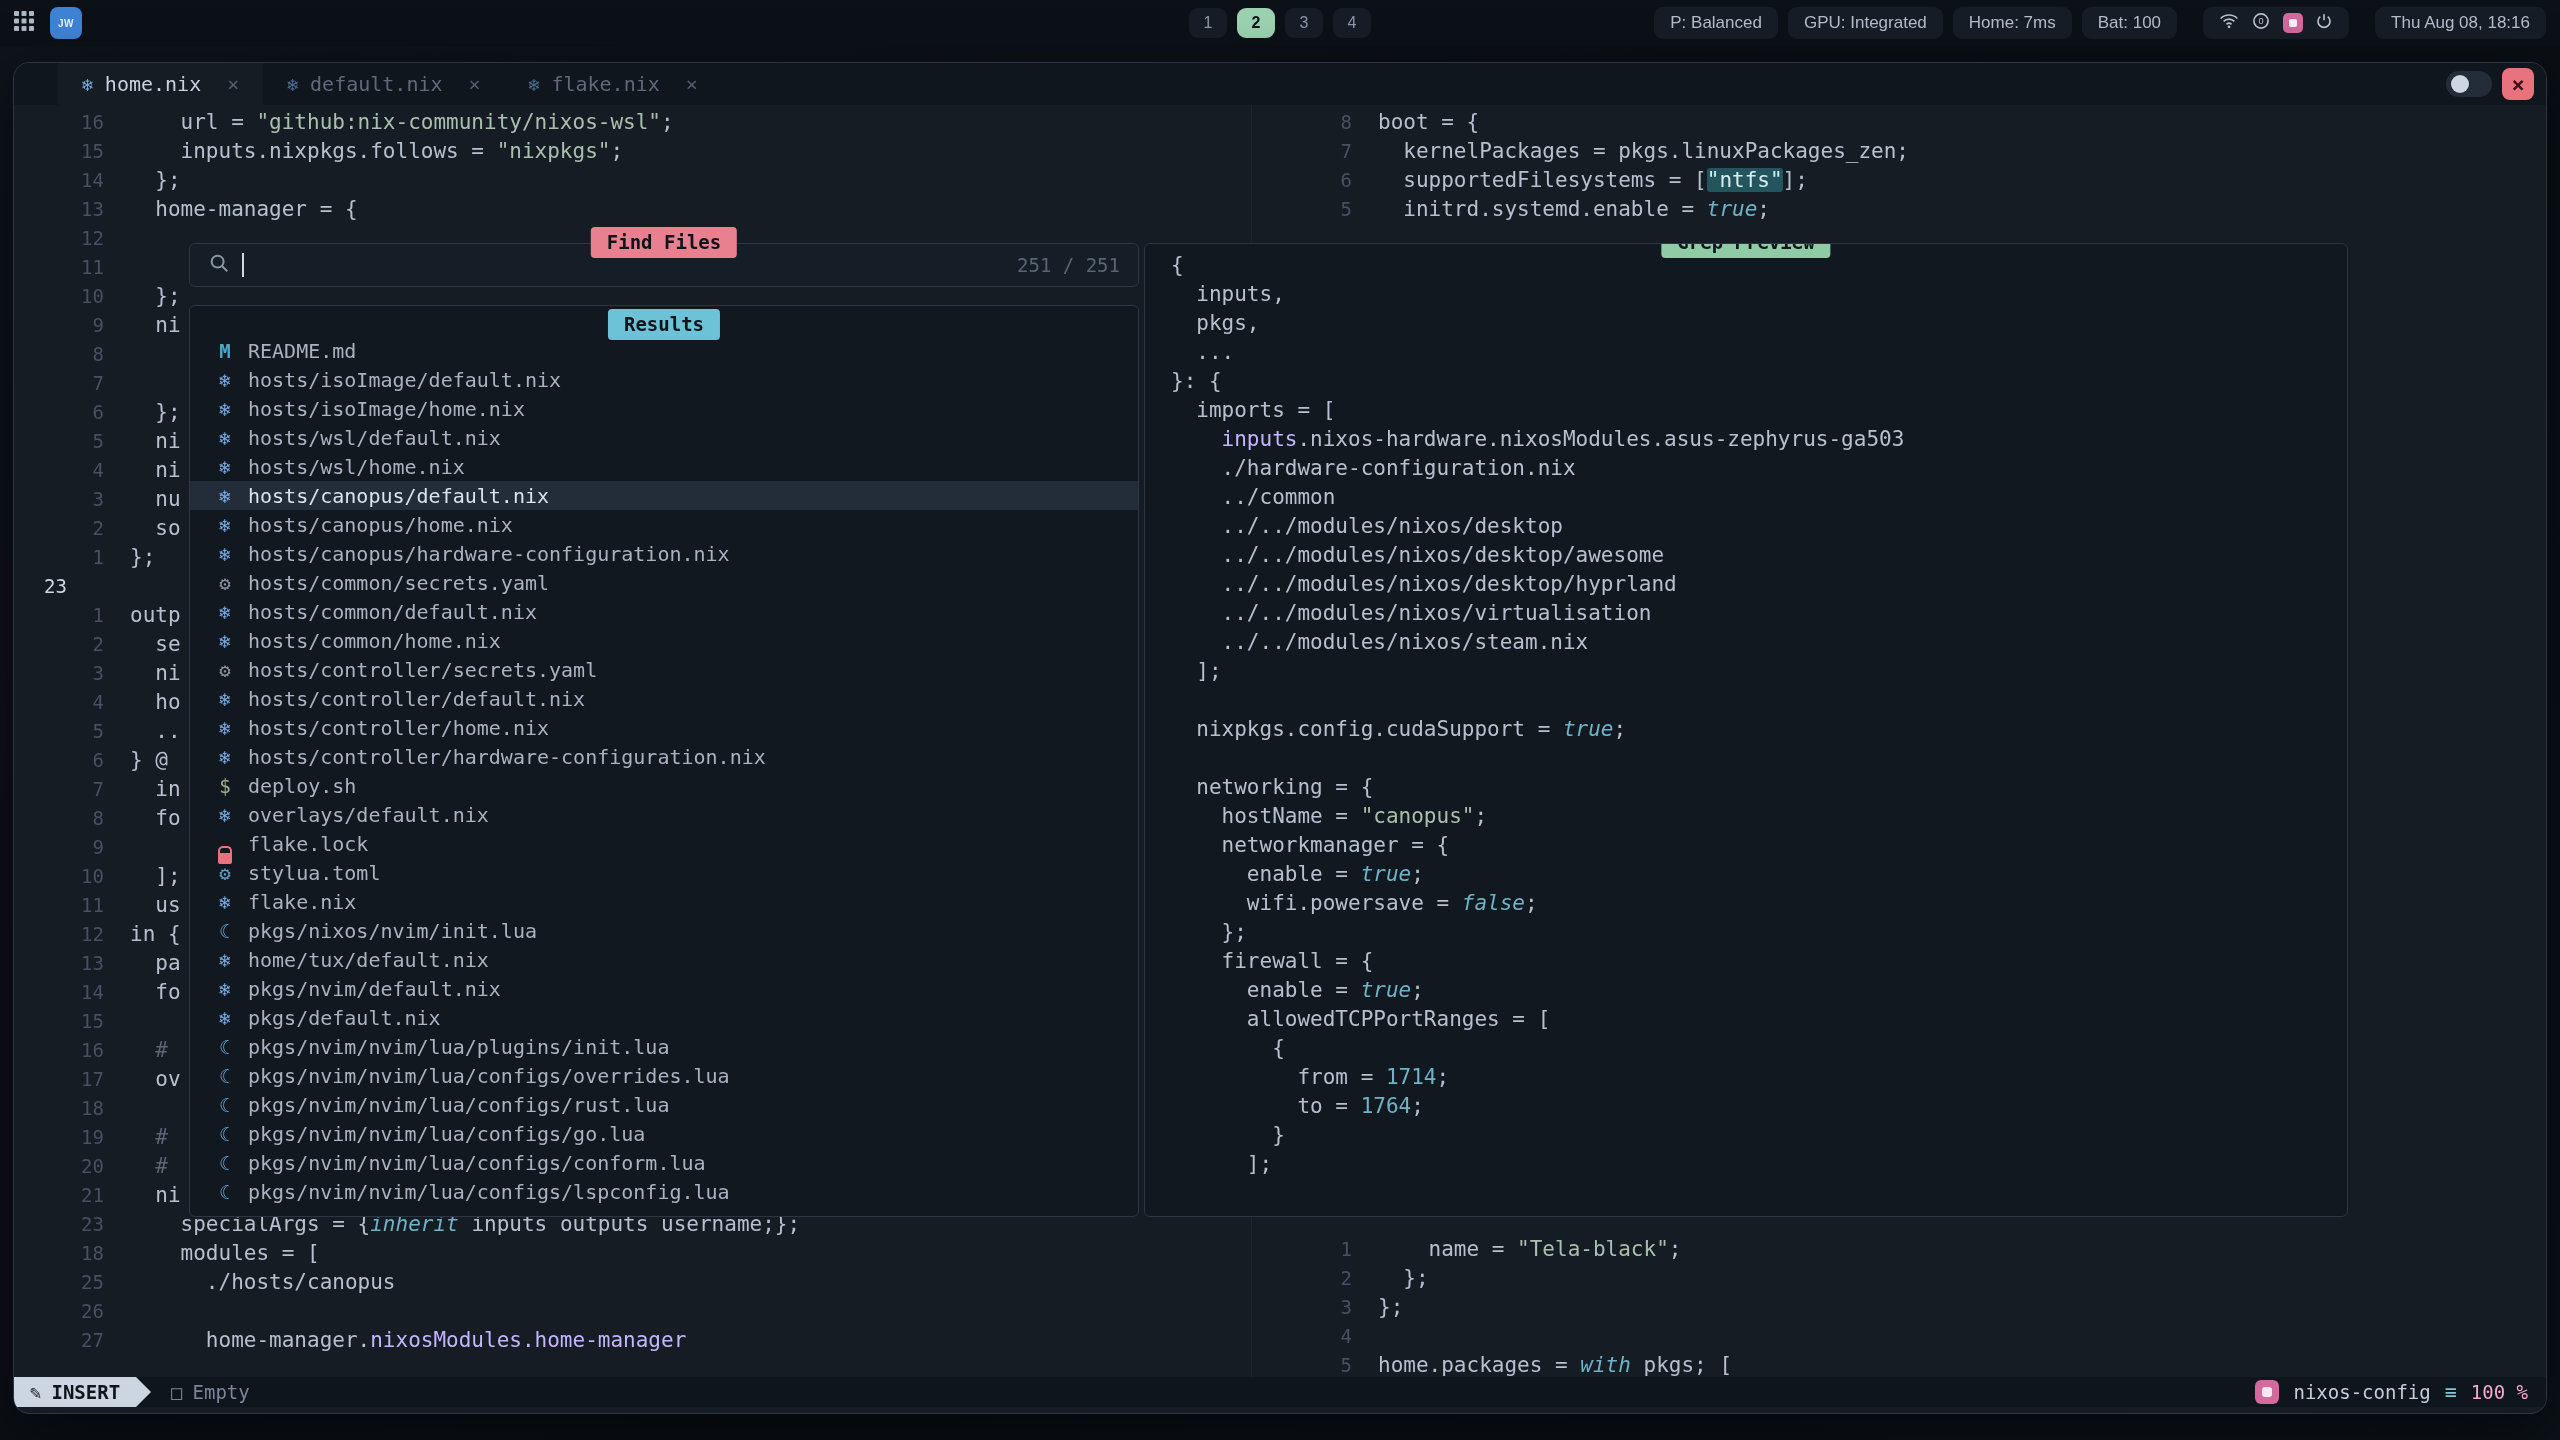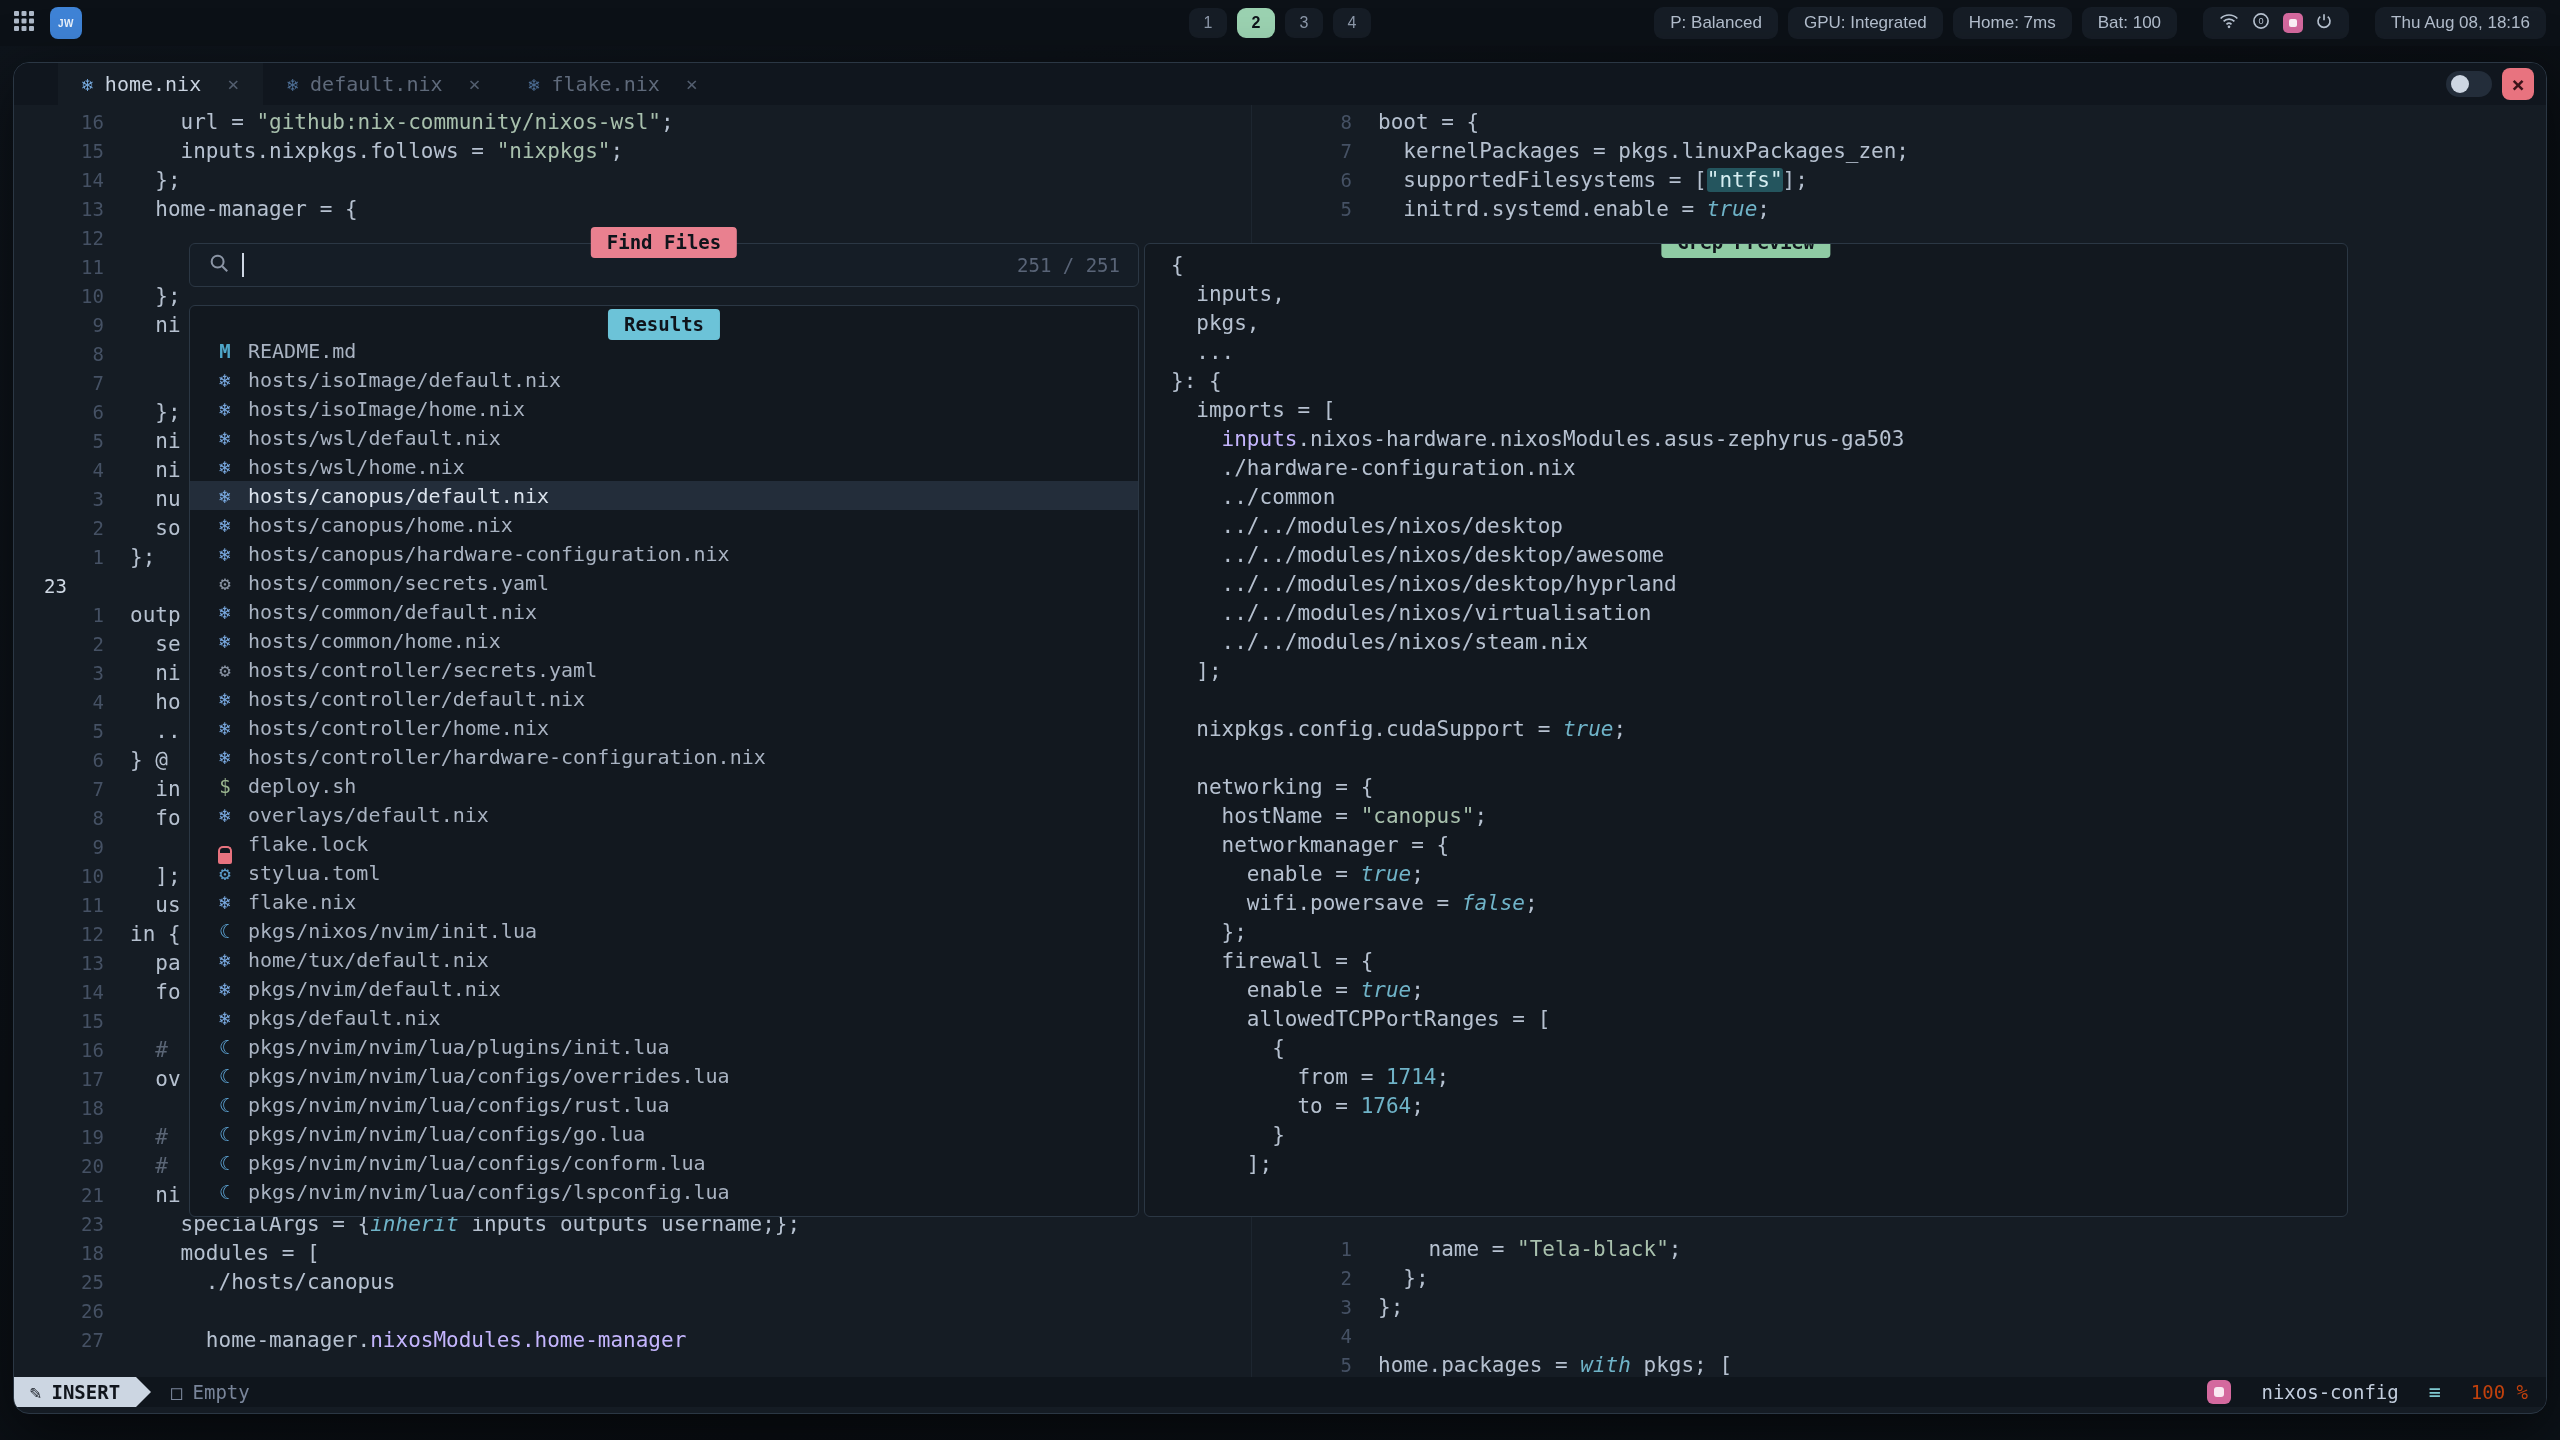--- a/index.html
+++ b/index.html
@@ -73,26 +73,26 @@
 .ic-lock::after{content:"";position:absolute;left:50%;top:9px;transform:translateX(-50%);width:14px;height:11px;background:currentColor;border-radius:2px}
 .ic-md{font-weight:bold}
 .rlabel{font-size:20px;color:#a9b3c2;white-space:pre}
 .sel .rlabel{color:#dbe3ed}
 
 
 .statusline{flex:0 0 30px;margin-bottom:6px;background:#0f151c;display:flex;align-items:center;font-size:19px}
 .mode-chip{height:30px;background:#ccd6e2;color:#11161d;font-weight:bold;display:flex;align-items:center;gap:10px;padding:0 16px}
 .pl-arrow{width:0;height:0;border-top:15px solid transparent;border-bottom:15px solid transparent;border-left:15px solid #ccd6e2}
 .file-chip{margin-left:20px;color:#79859a;display:flex;gap:10px;align-items:center}
-.sl-right{margin-left:auto;display:flex;align-items:center;gap:30px;padding-right:18px}
+.sl-right{margin-left:auto;display:flex;align-items:center;gap:14px;padding-right:18px}
 .proj-icon{width:24px;height:24px;border-radius:6px;background:#d4699e;position:relative}
 .proj-icon::after{content:"";position:absolute;inset:7px;background:rgba(255,255,255,.85);border-radius:3px}
 .proj{color:#c3cede}
 .lines-icon{color:#7fc8cf;font-size:20px}
-.percent{color:#c2410c}
+.percent{color:#f9a8d4}
 </style>
 </head>
 <body>
 
 <div class="desktop">
 
   <header class="topbar">
     <div class="tb-left">
       <span>
         <svg width="20" height="20" viewBox="0 0 20 20">

